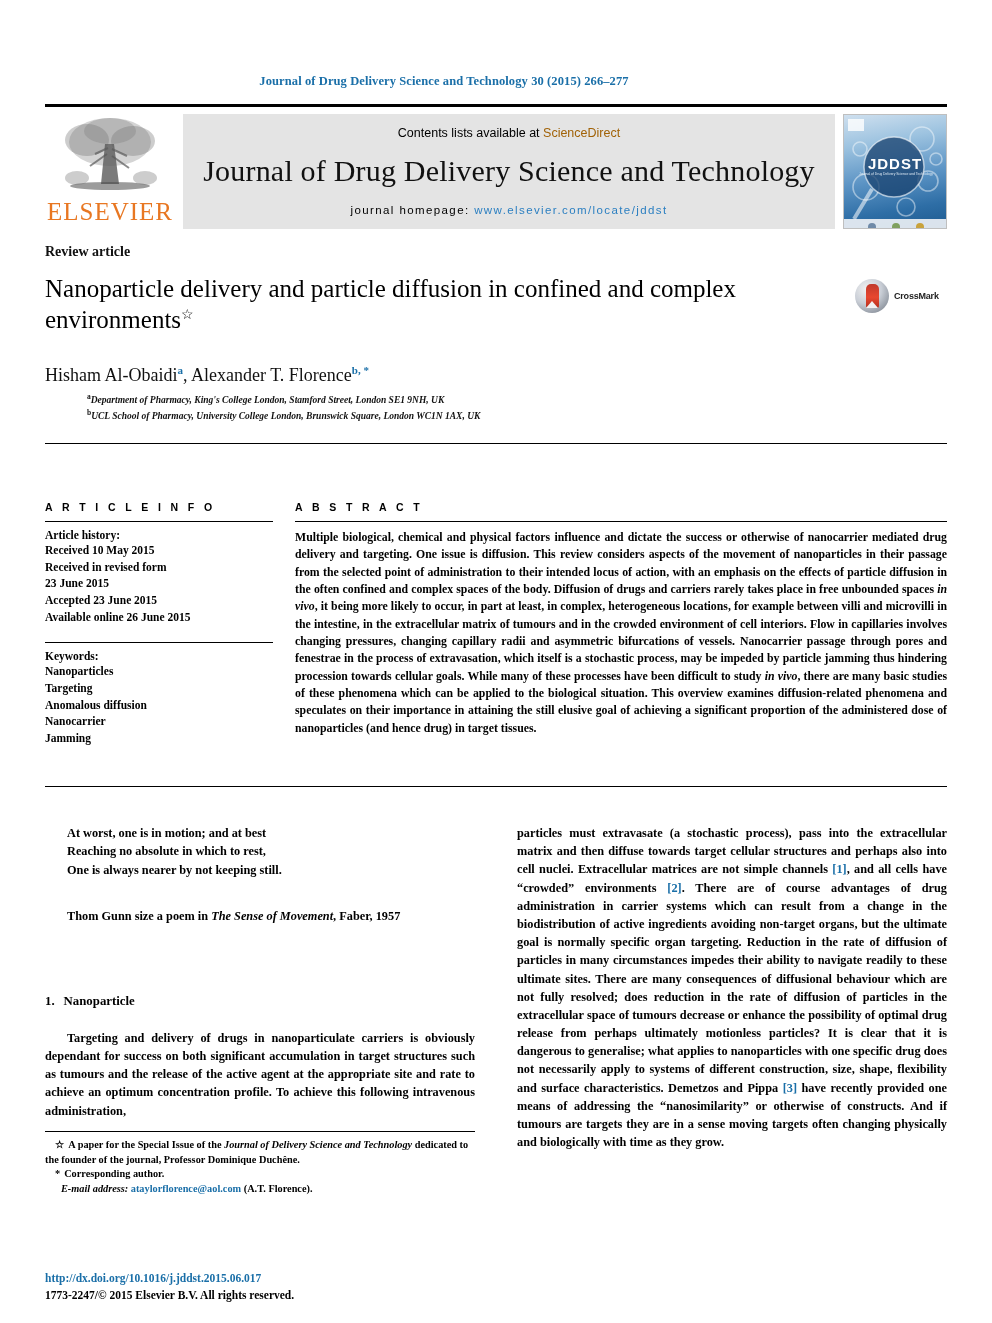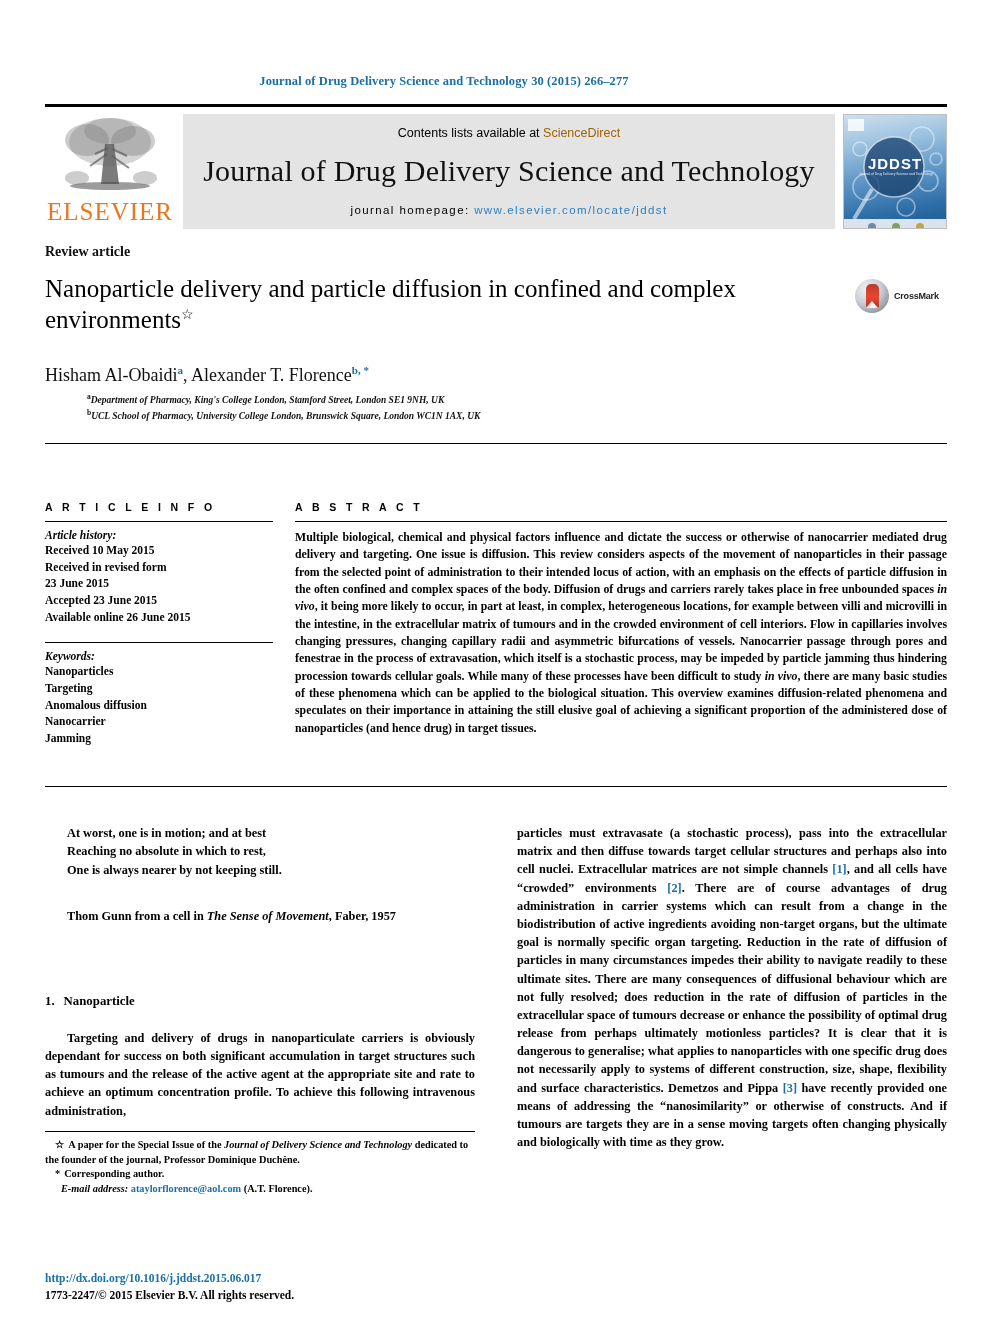--- a/index.html
+++ b/index.html
@@ -257,21 +257,20 @@
     font-weight: bold;
     letter-spacing: 3.4px;
     color: #000;
     margin-bottom: 8px;
   }
   .thin-rule {
     border-top: 1.5px solid #000;
     margin-bottom: 7px;
   }
   .info-label {
-    font-style: italic;
     font-weight: bold;
     font-size: 11.5px;
     margin-bottom: 1px;
   }
   .info-list {
     font-size: 11.5px;
     font-weight: bold;
     line-height: 1.45;
   }
   .info-gap {
@@ -533,21 +532,21 @@
 
   <div class="body-cols">
 
     <div class="body-col left">
       <div class="epigraph">
         <div>At worst, one is in motion; and at best</div>
         <div>Reaching no absolute in which to rest,</div>
         <div>One is always nearer by not keeping still.</div>
       </div>
       <div class="epigraph-src">
-        <span>Thom Gunn from a cell in </span><em>The Sense of Movement</em><span>, Faber, 1957</span>
+        <span>Thom Gunn size a poem in </span><em>The Sense of Movement</em><span>, Faber, 1957</span>
       </div>
 
       <div class="sec-title">
         <span class="num">1.</span><span>Nanoparticle</span>
       </div>
       <div class="para">Targeting and delivery of drugs in nanoparticulate carriers is obviously dependant for success on both significant accumulation in target structures such as tumours and the release of the active agent at the appropriate site and rate to achieve an optimum concentration profile. To achieve this following intravenous administration,</div>
     </div>
 
     <div class="body-col right">
       <div class="para noindent">

